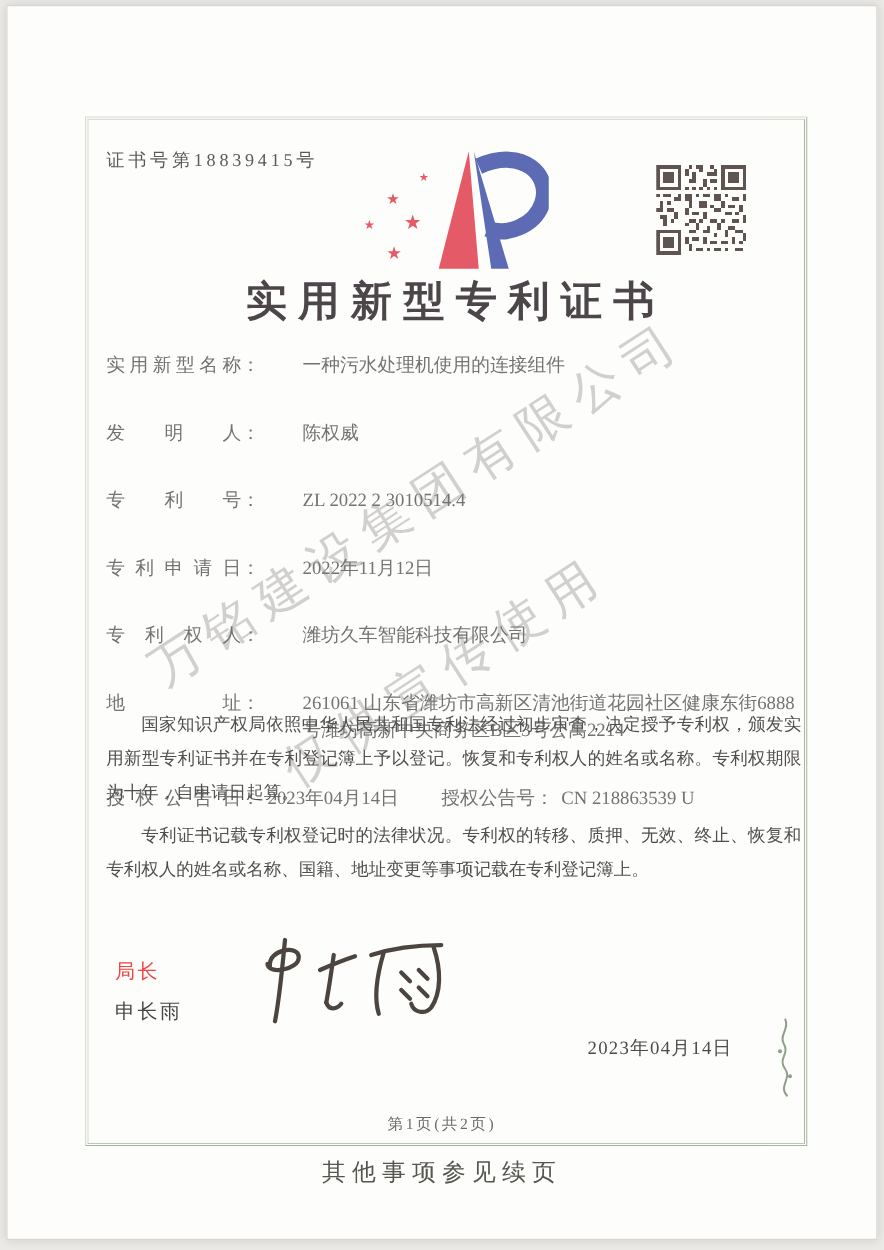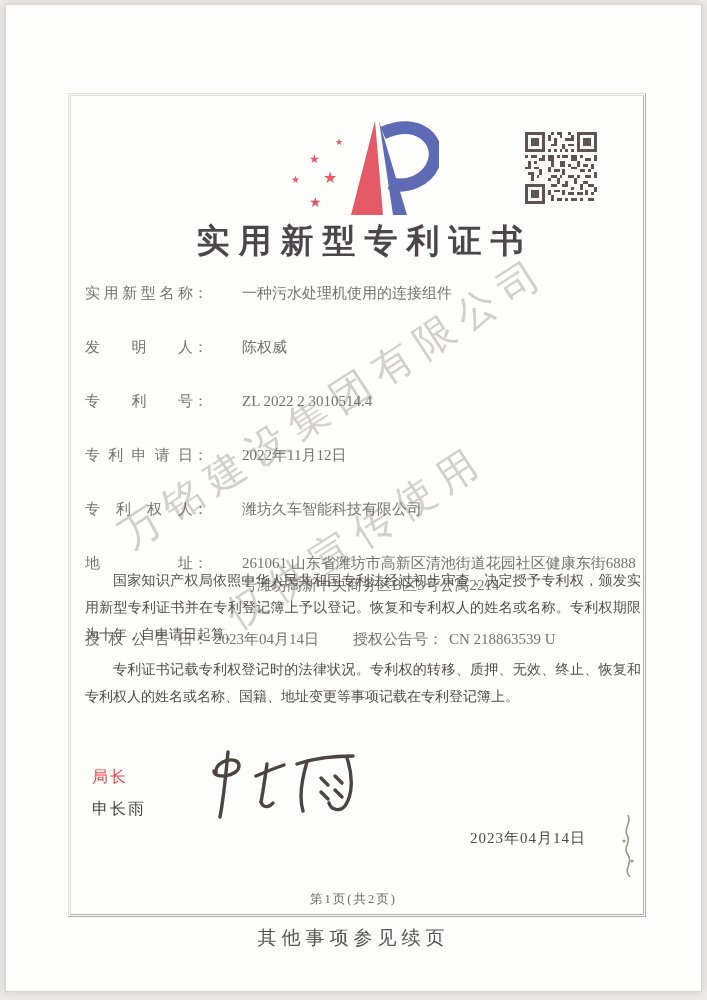--- a/index.html
+++ b/index.html
@@ -51,20 +51,21 @@
     <div class="abs wm wm1">万铭建设集团有限公司</div>
     <div class="abs wm wm2">仅供宣传使用</div>
 
     <div class="abs frame"></div>
     <svg class="abs flourish" width="26" height="70" viewBox="0 0 26 70">
       <path d="M16,66 C8,58 20,52 14,44 C8,36 18,32 13,24 C9,17 18,12 14,4" fill="none" stroke="#8fa08a" stroke-width="1.6"></path>
       <circle cx="10" cy="30" r="1.6" fill="#8fa08a"></circle>
       <circle cx="18" cy="50" r="1.6" fill="#8fa08a"></circle>
     </svg>
 
+    <div class="abs cert-no">证书号第18839415号</div>
 
     <svg class="abs logo" width="150" height="106" viewBox="0 0 150 106">
       <text x="46" y="30" font-size="9" fill="#e45a66">★</text>
       <text x="20" y="48" font-size="12" fill="#e45a66">★</text>
       <text x="2" y="68" font-size="10" fill="#e45a66">★</text>
       <text x="34" y="68" font-size="16" fill="#e45a66">★</text>
       <text x="20" y="92" font-size="14" fill="#e45a66">★</text>
       <polygon points="86,6 94,100 62,100" fill="#e45a66"></polygon>
       <polygon points="90,6 118,100 104,100" fill="#5c6bb4"></polygon>
       <path d="M94,18 C130,2 152,26 145,47 C139,66 116,74 101,68" fill="none" stroke="#5c6bb4" stroke-width="13"></path>

